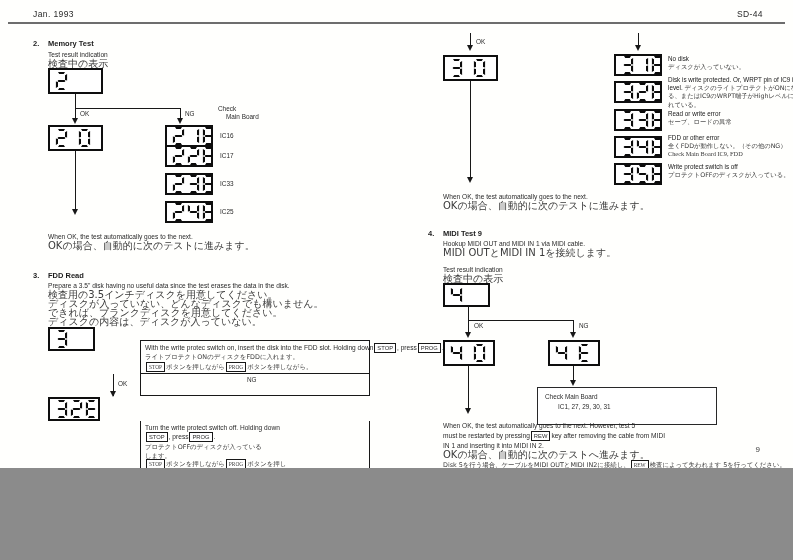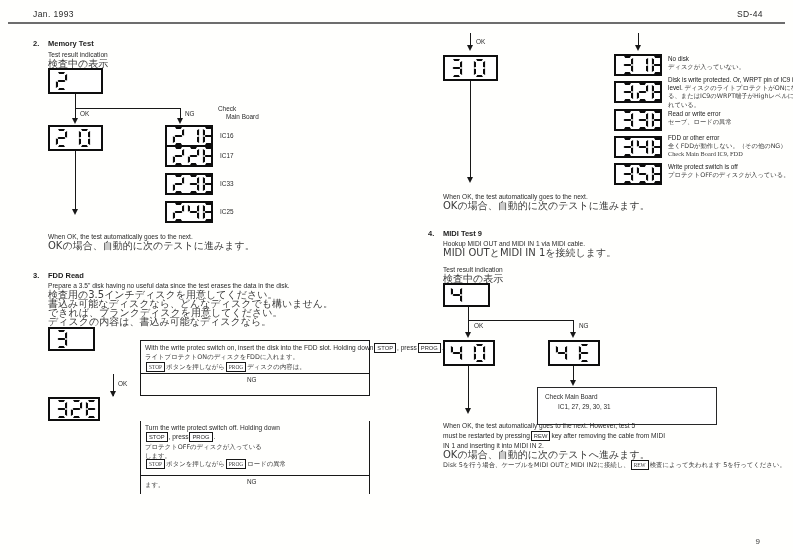--- a/index.html
+++ b/index.html
@@ -1,18 +1,18 @@
 <!DOCTYPE html>
 <html><head>
 <meta charset="utf-8">
 <style>
   html,body{margin:0;padding:0;background:#8b8b8b;}
   body{font-family:"Liberation Sans",sans-serif;}
   .page{
-    position:relative;width:793px;height:560px;background:#fdfdfb;
+    position:relative;width:793px;height:468px;background:#fdfdfb;
     overflow:hidden;filter:contrast(1.02);
   }
   
   .hdr-date{position:absolute;left:33px;top:9px;font-size:8.5px;color:#2a2a2a;letter-spacing:.4px;}
   .hdr-model{position:absolute;right:30px;top:9px;font-size:8.5px;color:#2a2a2a;letter-spacing:.4px;}
   .hdr-rule{position:absolute;left:8px;right:8px;top:22px;height:2px;background:#6d6d6d;}
   .pagenum{position:absolute;right:33px;bottom:14px;font-size:8px;color:#3a3a3a;}
 
   
   .sec-num{position:absolute;font-size:7.5px;font-weight:bold;color:#1d1d1d;}
@@ -247,23 +247,23 @@
   </div>
   <div class="lbl" style="left:220px;top:208px;">IC25</div>
 
   <div class="t-en" style="left:48px;top:232px;">When OK, the test automatically goes to the next.</div>
   <div class="t-jp" style="left:48px;top:241px;">OKの場合、自動的に次のテストに進みます。</div>
 
   <div class="sec-num" style="left:33px;top:271px;">3.</div>
   <div class="sec-title" style="left:48px;top:271px;">FDD Read</div>
   <div class="t-en" style="left:48px;top:281px;">Prepare a 3.5" disk having no useful data since the test erases the data in the disk.</div>
   <div class="t-jp" style="left:48px;top:290px;">検査用の3.5インチディスクを用意してください。</div>
-  <div class="t-jp" style="left:48px;top:299px;">書込み可能なディスクなら、どんなディスクでも構いません。</div>
+  <div class="t-jp" style="left:48px;top:299px;">ディスクが入っていない、どんなディスクでも構いません。</div>
   <div class="t-jp" style="left:48px;top:308px;">できれば、ブランクディスクを用意してください。</div>
-  <div class="t-jp" style="left:48px;top:317px;">ディスクの内容は、書込み可能なディスクなら。</div>
+  <div class="t-jp" style="left:48px;top:317px;">ディスクの内容は、ディスクが入っていない。</div>
 
   <div class="led" style="left:48px;top:327px;width:47px;height:24px;">
     <div class="digits">
         <span class="seg" style="margin-right:2px">
           <svg width="13" height="20" viewBox="0 0 13 20">
             <path d="M3,0.9 L10,0.9 L8.74,3 L4.26,3 Z" fill="#0d0d0d"></path>
             <path d="M12.1,3 L12.1,9.55 L10,8.95 L10,4.26 Z" fill="#0d0d0d"></path>
             <path d="M12.1,10.45 L12.1,17 L10,15.74 L10,11.05 Z" fill="#0d0d0d"></path>
             <path d="M3,19.1 L10,19.1 L8.74,17 L4.26,17 Z" fill="#0d0d0d"></path>
             <path d="M2.58,10 L3.42,8.95 L9.58,8.95 L10.42,10 L9.58,11.05 L3.42,11.05 Z" fill="#0d0d0d"></path>
@@ -271,21 +271,21 @@
         </span>
       </div>
   </div>
 
   <div class="note-box" style="left:140px;top:340px;width:230px;height:34px;"></div>
   <div class="inl" style="left:145px;top:343px;">
     <span>With the write protec switch on, insert the disk into the FDD slot. Holding down</span><span class="key">STOP</span><span>, press</span><span class="key">PROG</span><span>.</span>
   </div>
   <div class="inl-jp" style="left:145px;top:352px;">ライトプロテクトONのディスクをFDDに入れます。</div>
   <div class="inl-jp" style="left:145px;top:362px;">
-    <span class="key-jp">STOP</span><span>ボタンを押しながら</span><span class="key-jp">PROG</span><span>ディスクの内容は。</span>
+    <span class="key-jp">STOP</span><span>ボタンを押しながら</span><span class="key-jp">PROG</span><span>ボタンを押しながら。</span>
   </div>
 
   <div class="note-box" style="left:140px;top:374px;width:230px;height:22px;border-top:none;"></div>
   <div class="lbl" style="left:247px;top:376px;">NG</div>
 
   <div class="vline" style="left:113px;top:374px;height:22px;"></div>
   <div class="arrow" style="left:109.5px;top:391px;"></div>
   <div class="lbl" style="left:118px;top:380px;">OK</div>
 
   <div class="led" style="left:48px;top:397px;width:52px;height:24px;">
@@ -321,21 +321,21 @@
   </div>
 
   <div class="note-box" style="left:140px;top:421px;width:230px;height:55px;border-top:none;"></div>
   <div class="inl" style="left:145px;top:423px;">Turn the write protect switch off. Holding down</div>
   <div class="inl" style="left:145px;top:432px;">
     <span class="key">STOP</span><span>, press</span><span class="key">PROG</span><span>.</span>
   </div>
   <div class="inl-jp" style="left:145px;top:442px;">プロテクトOFFのディスクが入っている</div>
   <div class="inl-jp" style="left:145px;top:451px;">します。</div>
   <div class="inl-jp" style="left:145px;top:459px;">
-    <span class="key-jp">STOP</span><span>ボタンを押しながら</span><span class="key-jp">PROG</span><span>ロードの異常</span>
+    <span class="key-jp">STOP</span><span>ボタンを押しながら</span><span class="key-jp">PROG</span><span>ボタンを押し</span>
   </div>
   <div class="inl-jp" style="left:145px;top:480px;">ます。</div>
 
   <div class="note-box" style="left:140px;top:476px;width:230px;height:18px;border-top:none;border-bottom:none;"></div>
   <div class="lbl" style="left:247px;top:478px;">NG</div>
 
   <div class="vline" style="left:470px;top:33px;height:16px;"></div>
   <div class="arrow" style="left:466.5px;top:45px;"></div>
   <div class="lbl" style="left:476px;top:38px;">OK</div>
 

